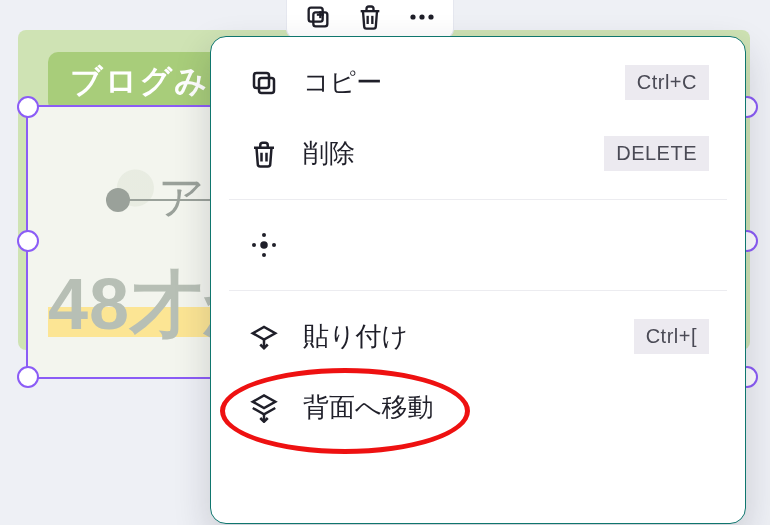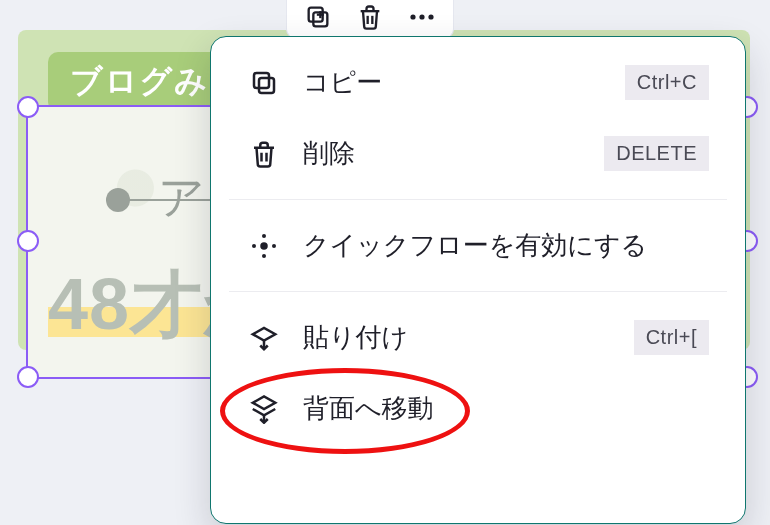--- a/index.html
+++ b/index.html
@@ -175,21 +175,20 @@
     <div class="item">
       <span class="icon">
         <svg width="30" height="30" viewBox="0 0 24 24" fill="#1f1f29">
             <circle cx="12" cy="12" r="3"></circle>
             <circle cx="12" cy="4" r="1.6"></circle>
             <circle cx="12" cy="20" r="1.6"></circle>
             <circle cx="4" cy="12" r="1.6"></circle>
             <circle cx="20" cy="12" r="1.6"></circle>
           </svg>
       </span>
-      <span class="lbl">クイックフローを有効にする</span>
     </div>
 
     <div class="sep"></div>
 
     <div class="item">
       <span class="icon">
         <svg width="30" height="30" viewBox="0 0 24 24" fill="none" stroke="#1f1f29" stroke-width="2">
             <path d="M3 9l9-5 9 5-9 5-9-5z"></path>
             <path d="M12 14v7"></path>
             <path d="M9 18l3 3 3-3"></path>

